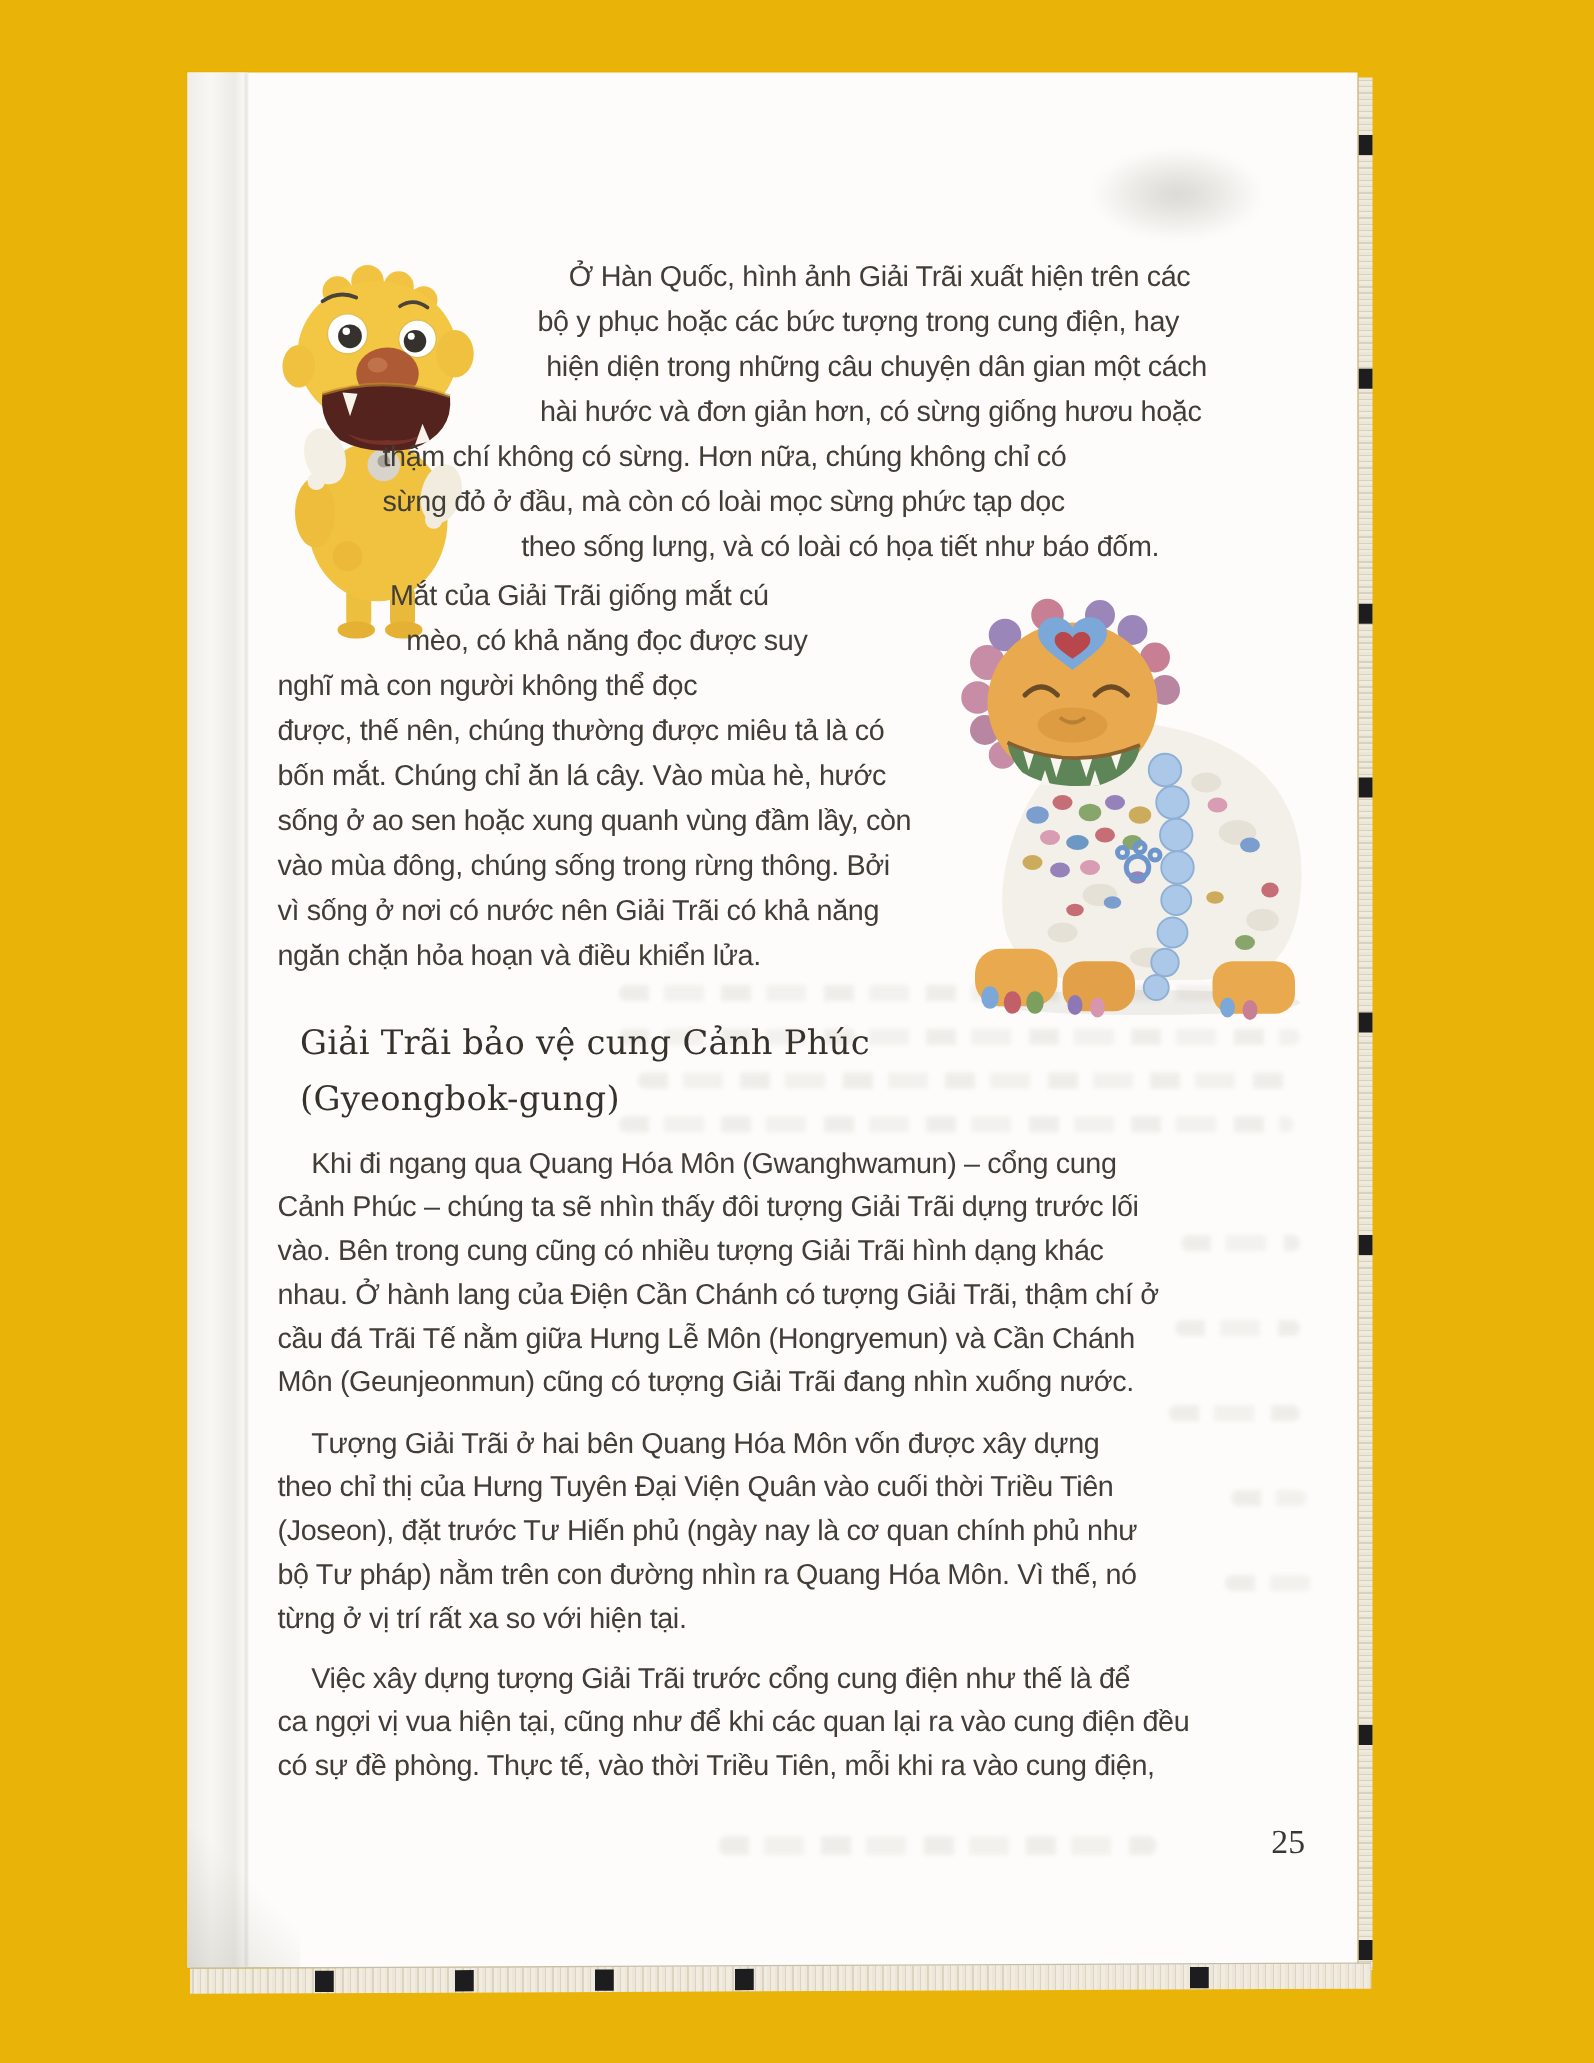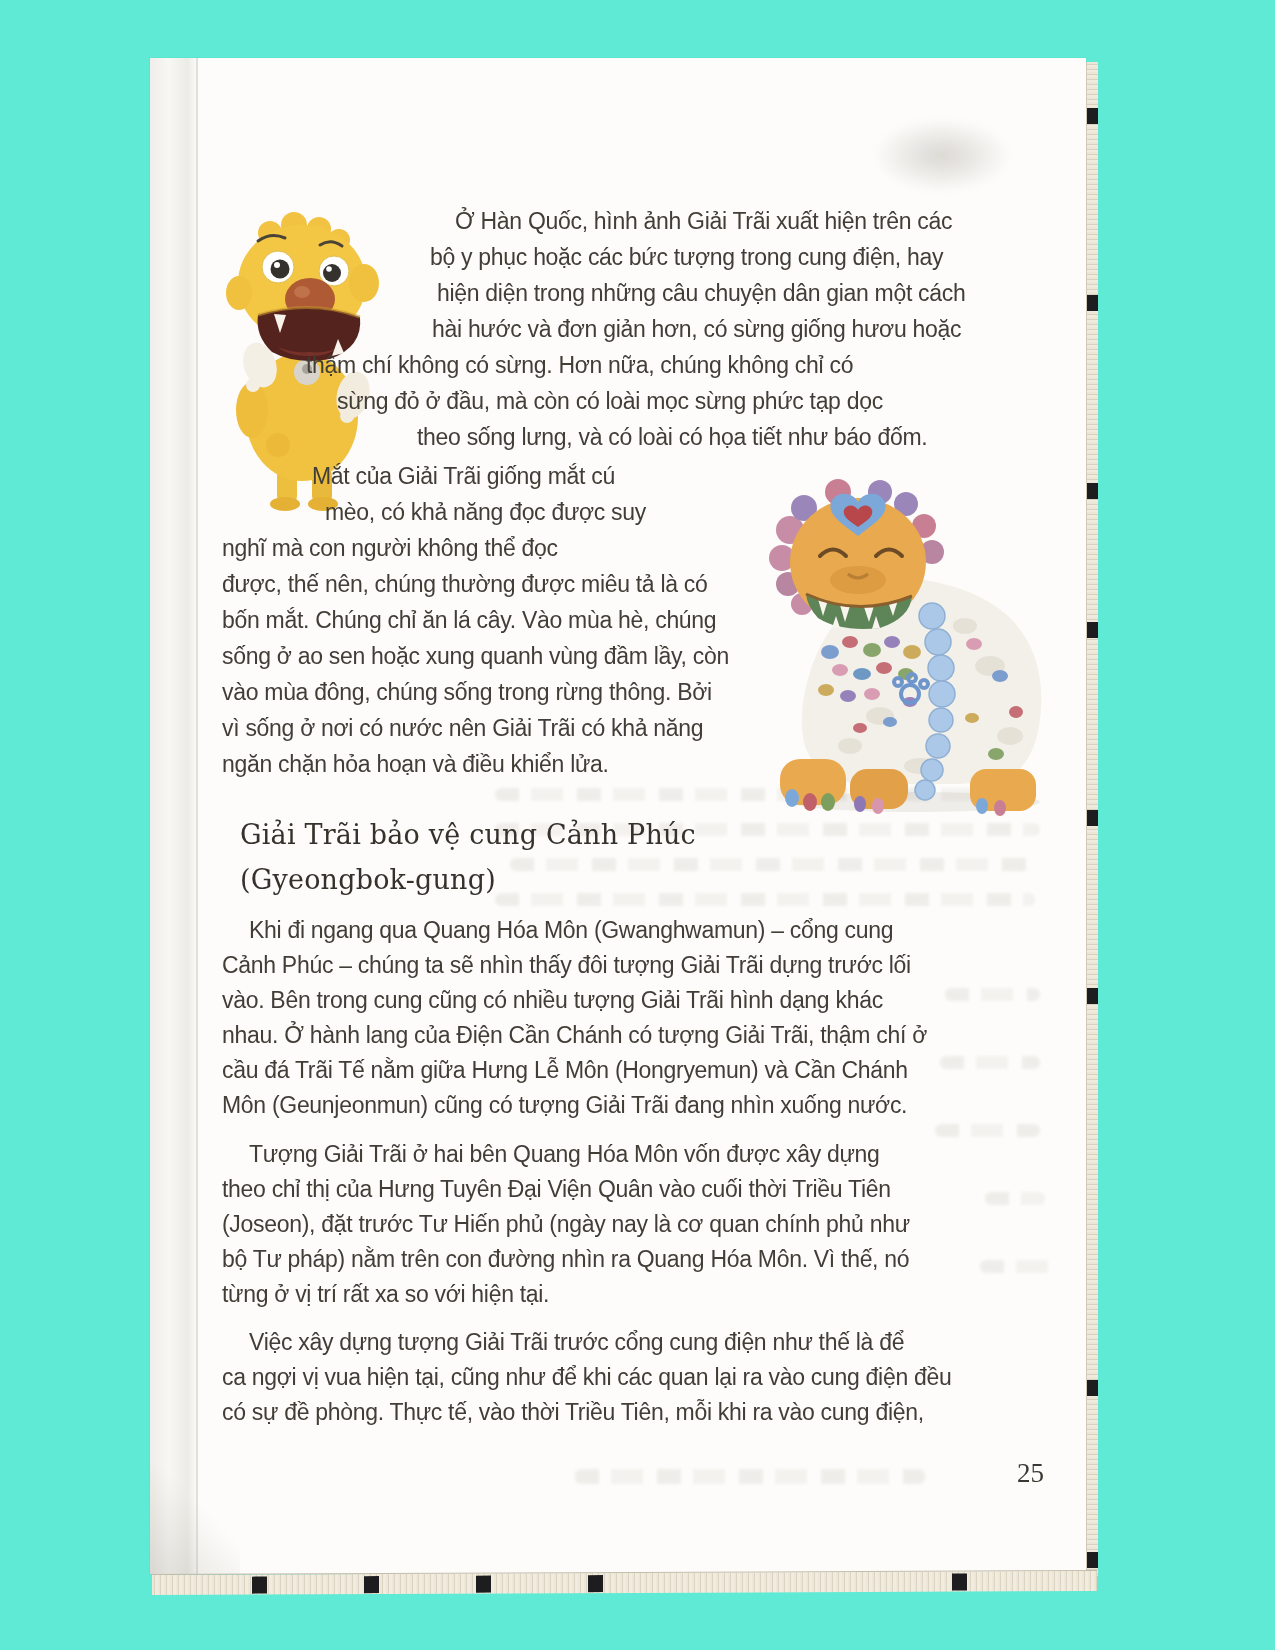--- a/index.html
+++ b/index.html
@@ -1,18 +1,18 @@
 <!DOCTYPE html>
 <html><head>
 <meta charset="utf-8">
 <style>
   html,body{margin:0;padding:0;background:#ffffff;}
   .canvas{
     position:relative;width:1275px;height:1650px;overflow:hidden;
-    background:#5eead4;
+    background:#eab308;
     font-family:"Liberation Sans","DejaVu Sans",sans-serif;
   }
   
   .page{
     position:absolute;left:150px;top:58px;width:936px;height:1516px;
     background:#fdfcfa;
     box-shadow:0 0 0 1px rgba(0,0,0,0.025);
   }
   .page .curl{
     position:absolute;left:0;top:0;width:48px;height:100%;
@@ -54,21 +54,21 @@
   
   .para{position:absolute;color:#413d37;font-size:23px;letter-spacing:-0.3px;}
   .para .tl{white-space:nowrap;}
   .p1{left:222px;top:203px;width:746px;}
   .p1 .tl{height:36px;line-height:36px;}
   .p1 .tl:nth-child(1){margin-left:233px;}
   .p1 .tl:nth-child(2){margin-left:208px;}
   .p1 .tl:nth-child(3){margin-left:215px;}
   .p1 .tl:nth-child(4){margin-left:210px;}
   .p1 .tl:nth-child(5){margin-left:84px;}
-  .p1 .tl:nth-child(6){margin-left:115px;}
+  .p1 .tl:nth-child(6){margin-left:84px;}
   .p1 .tl:nth-child(7){margin-left:195px;}
   .p2{left:222px;top:458px;width:548px;}
   .p2 .tl{height:36px;line-height:36px;}
   .p2 .tl:nth-child(1){margin-left:90px;}
   .p2 .tl:nth-child(2){margin-left:103px;}
   .p2 .tl:nth-child(3){}
   .p3,.p4,.p5{left:222px;width:746px;}
   .p3 .tl,.p4 .tl,.p5 .tl{height:35px;line-height:35px;}
   .p3{top:913px;}
   .p4{top:1137px;}
@@ -267,21 +267,21 @@
       <div class="tl">hài hước và đơn giản hơn, có sừng giống hươu hoặc</div>
       <div class="tl">thậm chí không có sừng. Hơn nữa, chúng không chỉ có</div>
       <div class="tl">sừng đỏ ở đầu, mà còn có loài mọc sừng phức tạp dọc</div>
       <div class="tl">theo sống lưng, và có loài có họa tiết như báo đốm.</div>
     </div>
   <div class="para p2">
       <div class="tl">Mắt của Giải Trãi giống mắt cú</div>
       <div class="tl">mèo, có khả năng đọc được suy</div>
       <div class="tl">nghĩ mà con người không thể đọc</div>
       <div class="tl">được, thế nên, chúng thường được miêu tả là có</div>
-      <div class="tl">bốn mắt. Chúng chỉ ăn lá cây. Vào mùa hè, chúng</div>
+      <div class="tl">bốn mắt. Chúng chỉ ăn lá cây. Vào mùa hè, hước</div>
       <div class="tl">sống ở ao sen hoặc xung quanh vùng đầm lầy, còn</div>
       <div class="tl">vào mùa đông, chúng sống trong rừng thông. Bởi</div>
       <div class="tl">vì sống ở nơi có nước nên Giải Trãi có khả năng</div>
       <div class="tl">ngăn chặn hỏa hoạn và điều khiển lửa.</div>
     </div>
 
   <h2 class="heading">
     <div>Giải Trãi bảo vệ cung Cảnh Phúc</div>
     <div>(Gyeongbok-gung)</div>
   </h2>

